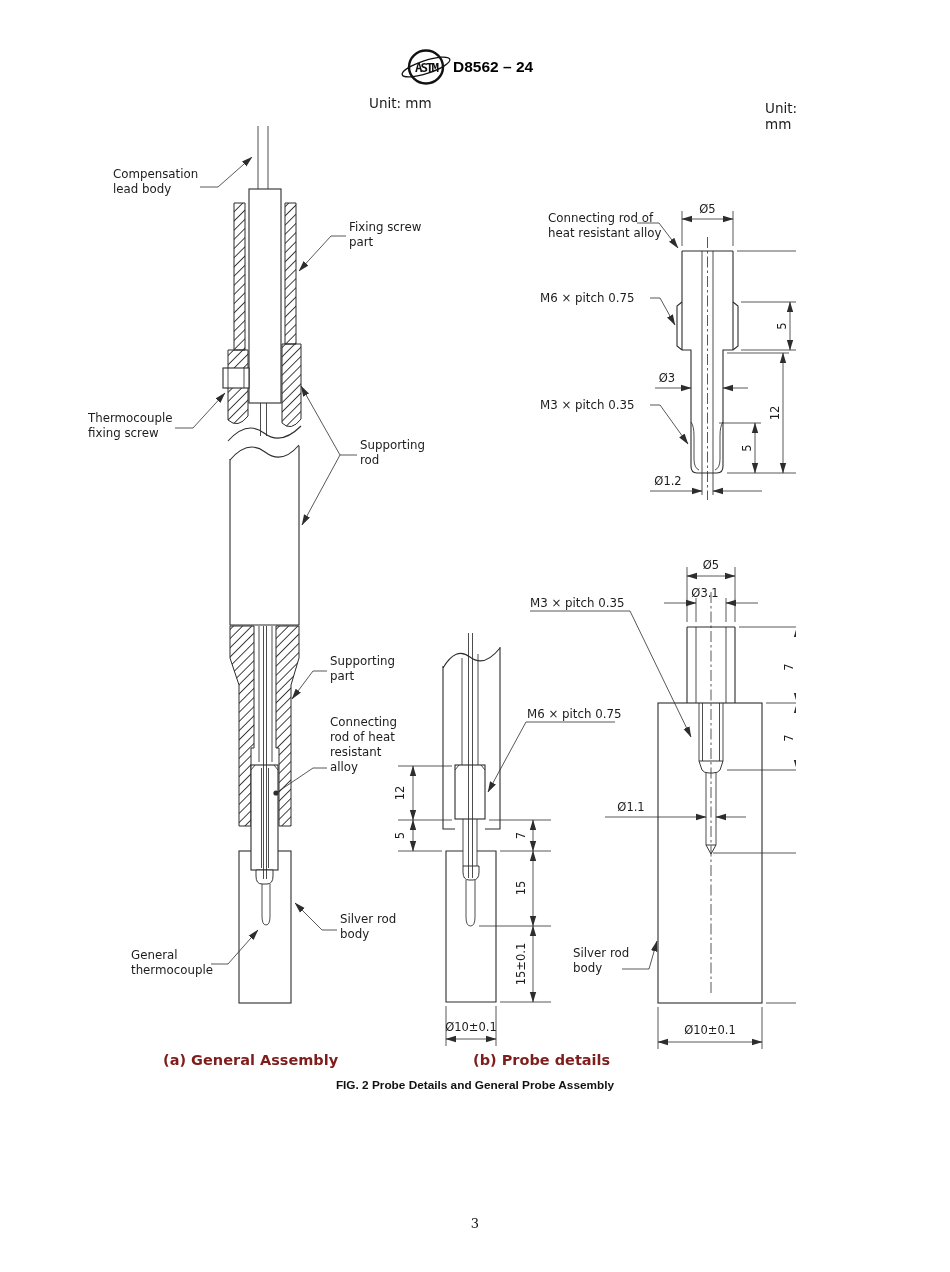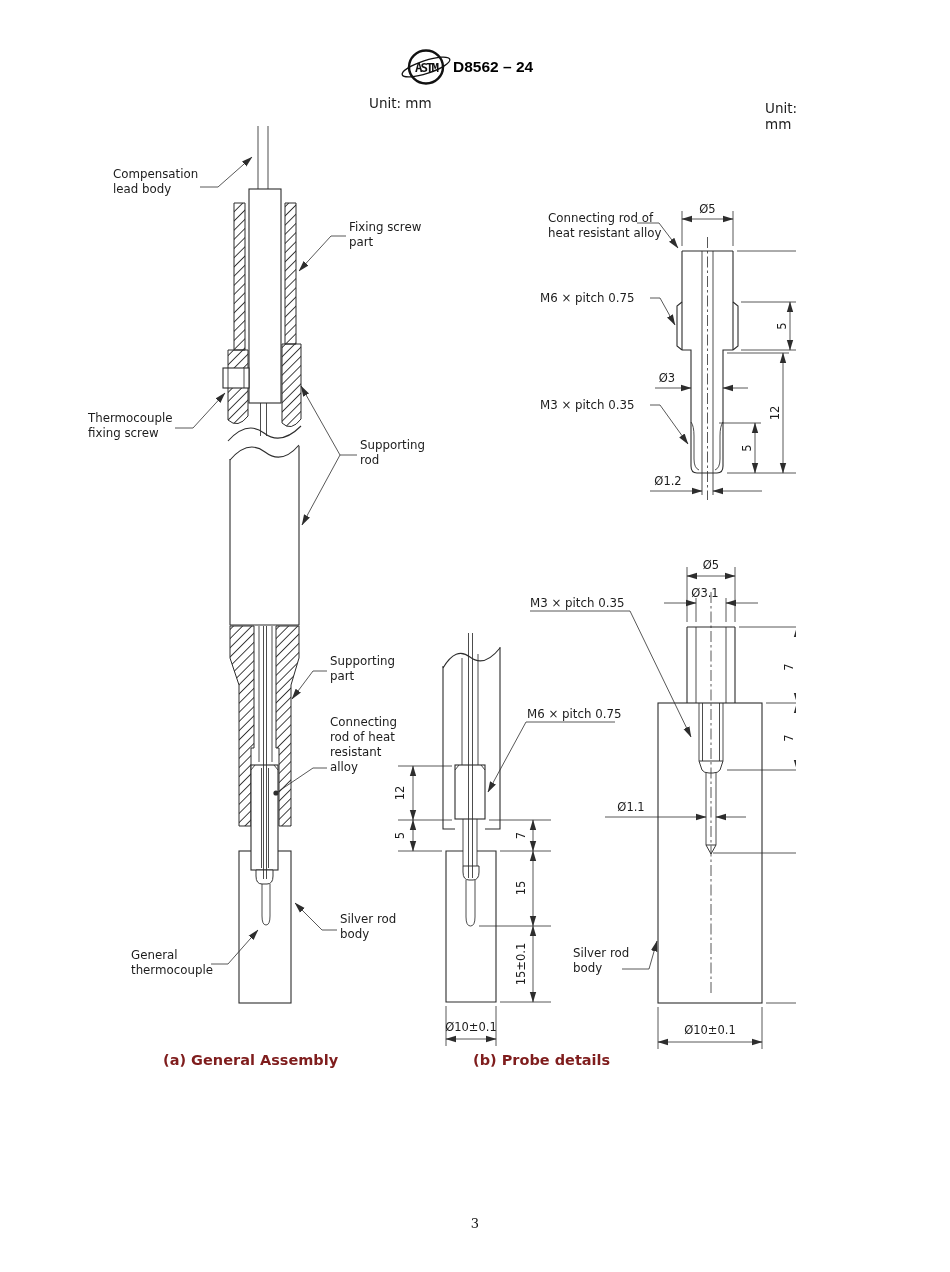--- a/index.html
+++ b/index.html
@@ -215,15 +215,16 @@
 heat resistant alloy</div>
   <div class="lbl" style="left:540px;top:291px">M6 × pitch 0.75</div>
   <div class="lbl" style="left:540px;top:398px">M3 × pitch 0.35</div>
   <div class="lbl" style="left:530px;top:596px">M3 × pitch 0.35</div>
   <div class="lbl" style="left:573px;top:946px">Silver rod
 body</div>
   <div class="lbl" style="left:527px;top:707px">M6 × pitch 0.75</div>
 
   <div class="cap cap-a">(a) General Assembly</div>
   <div class="cap cap-b">(b) Probe details</div>
+  <div class="figcap">FIG. 2 Probe Details and General Probe Assembly</div>
   <div class="pageno">3</div>
 
 </div>
 
 </body></html>

